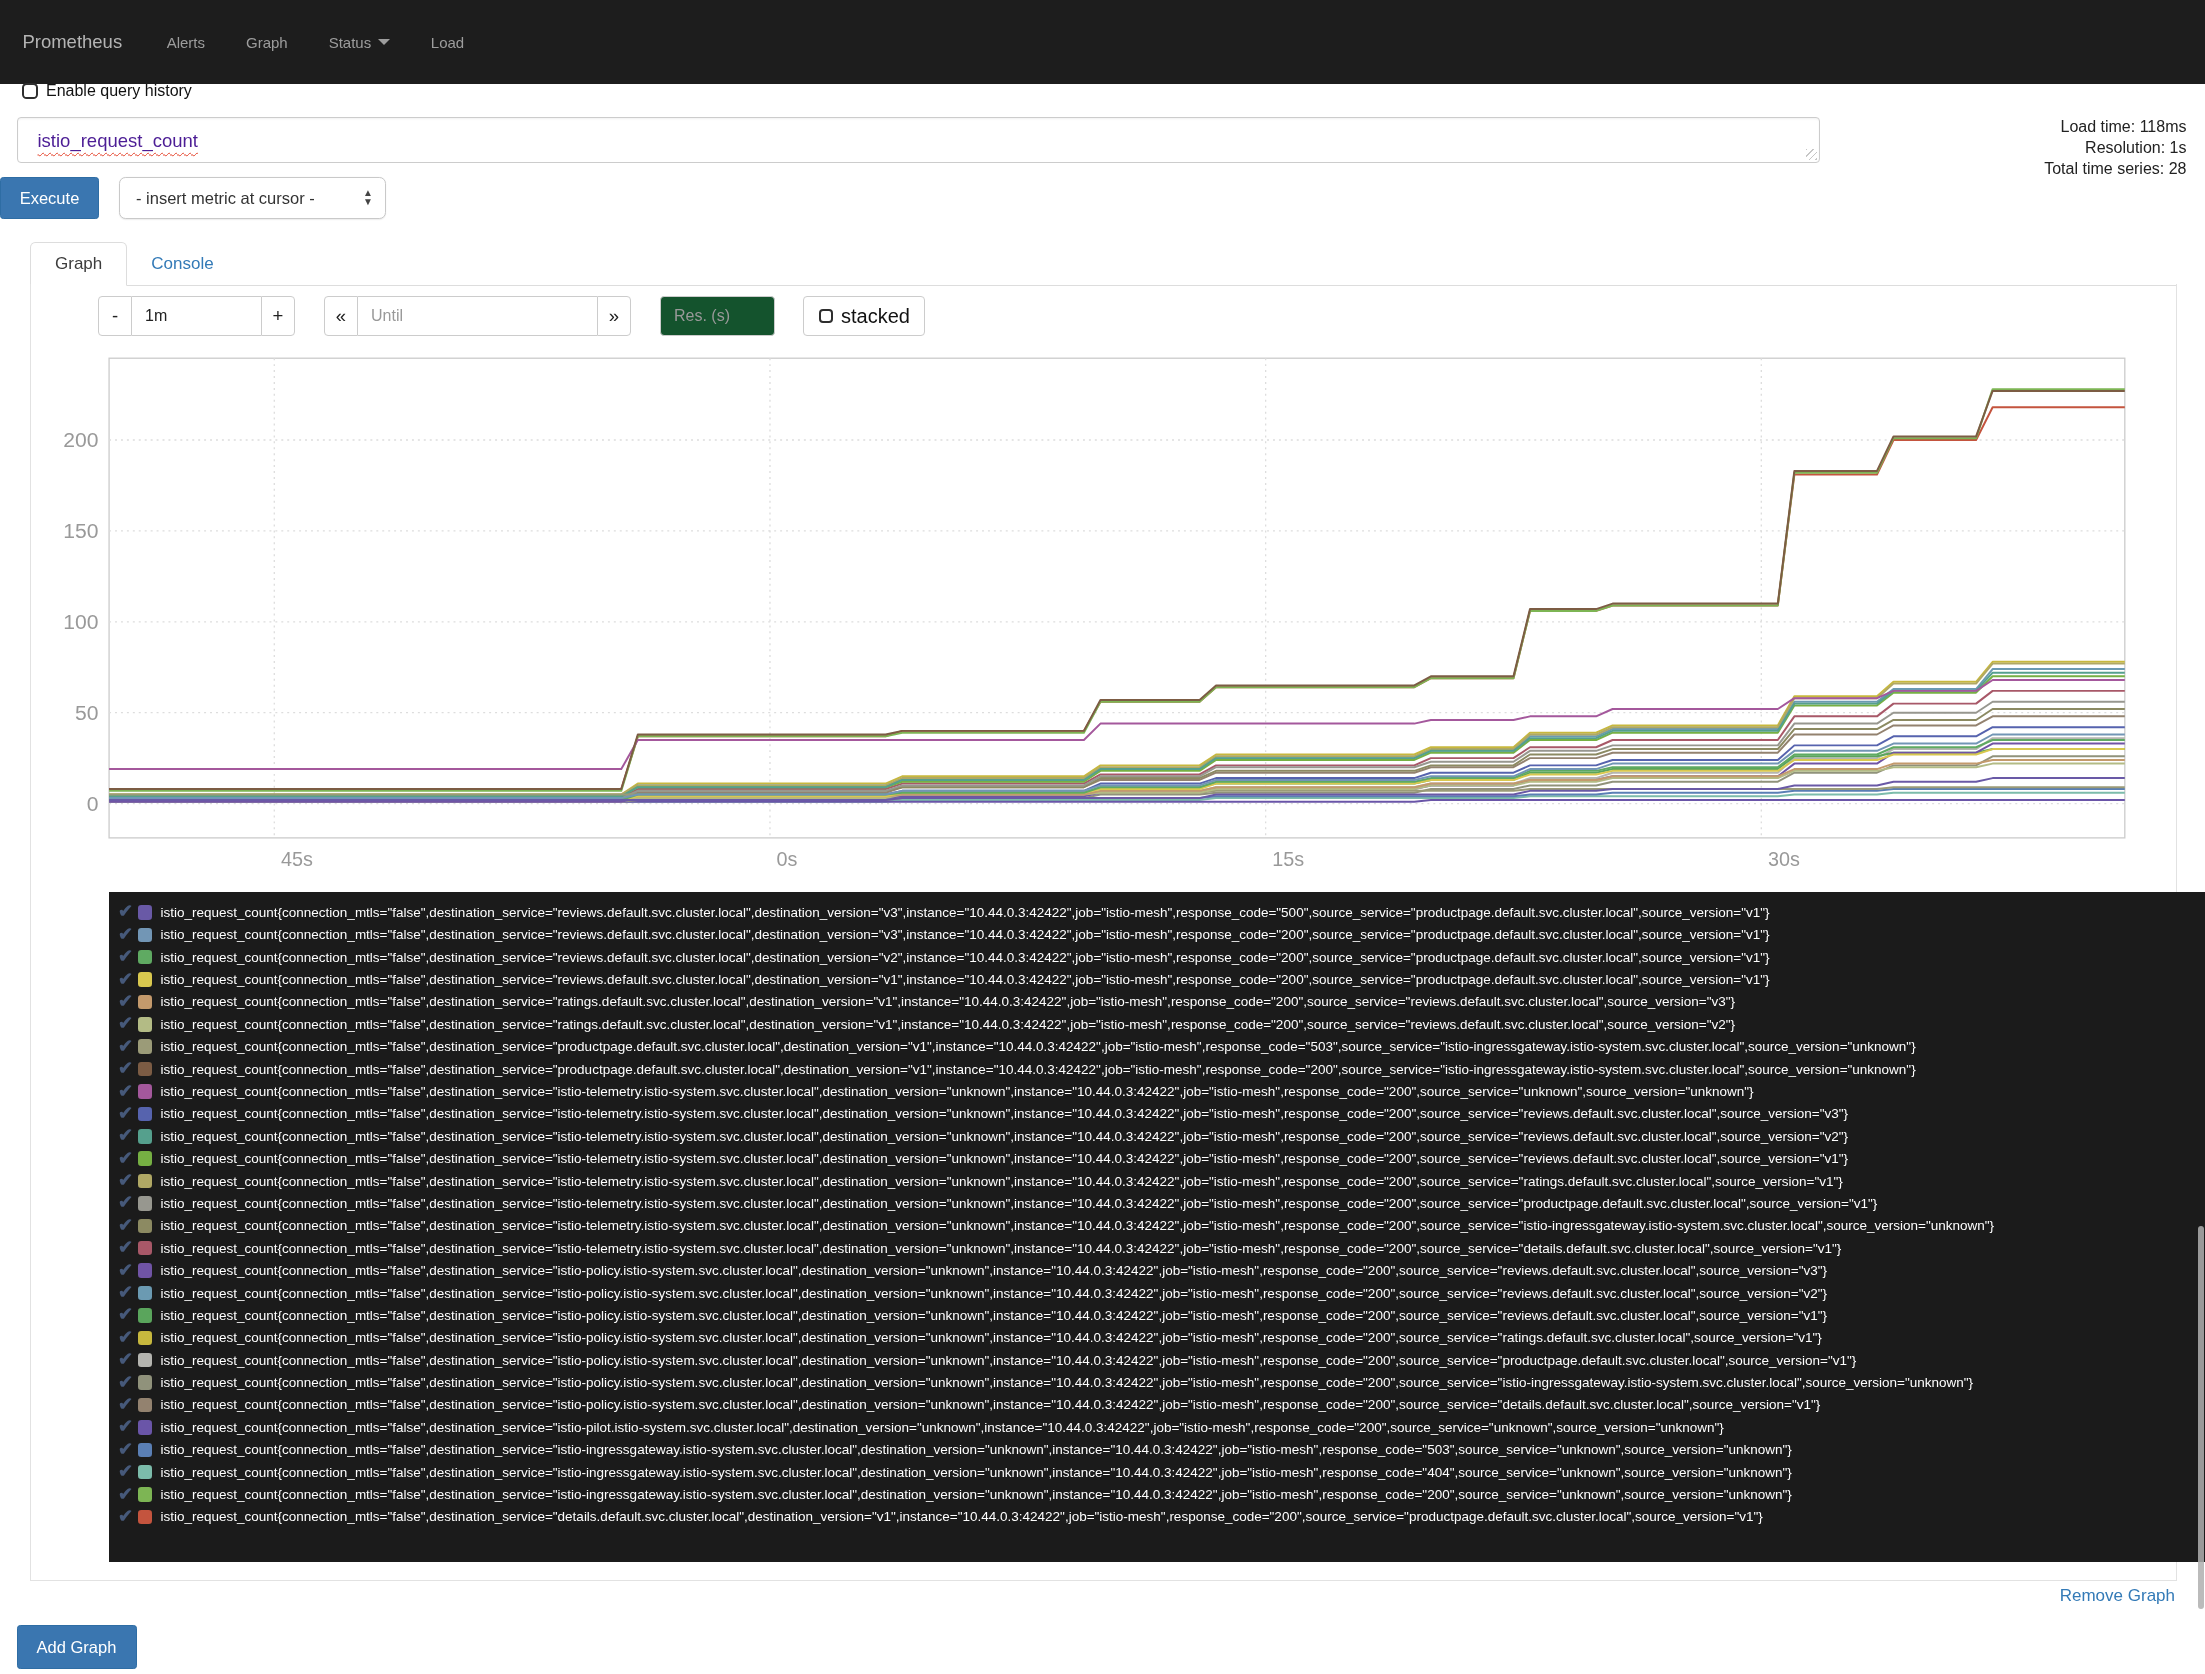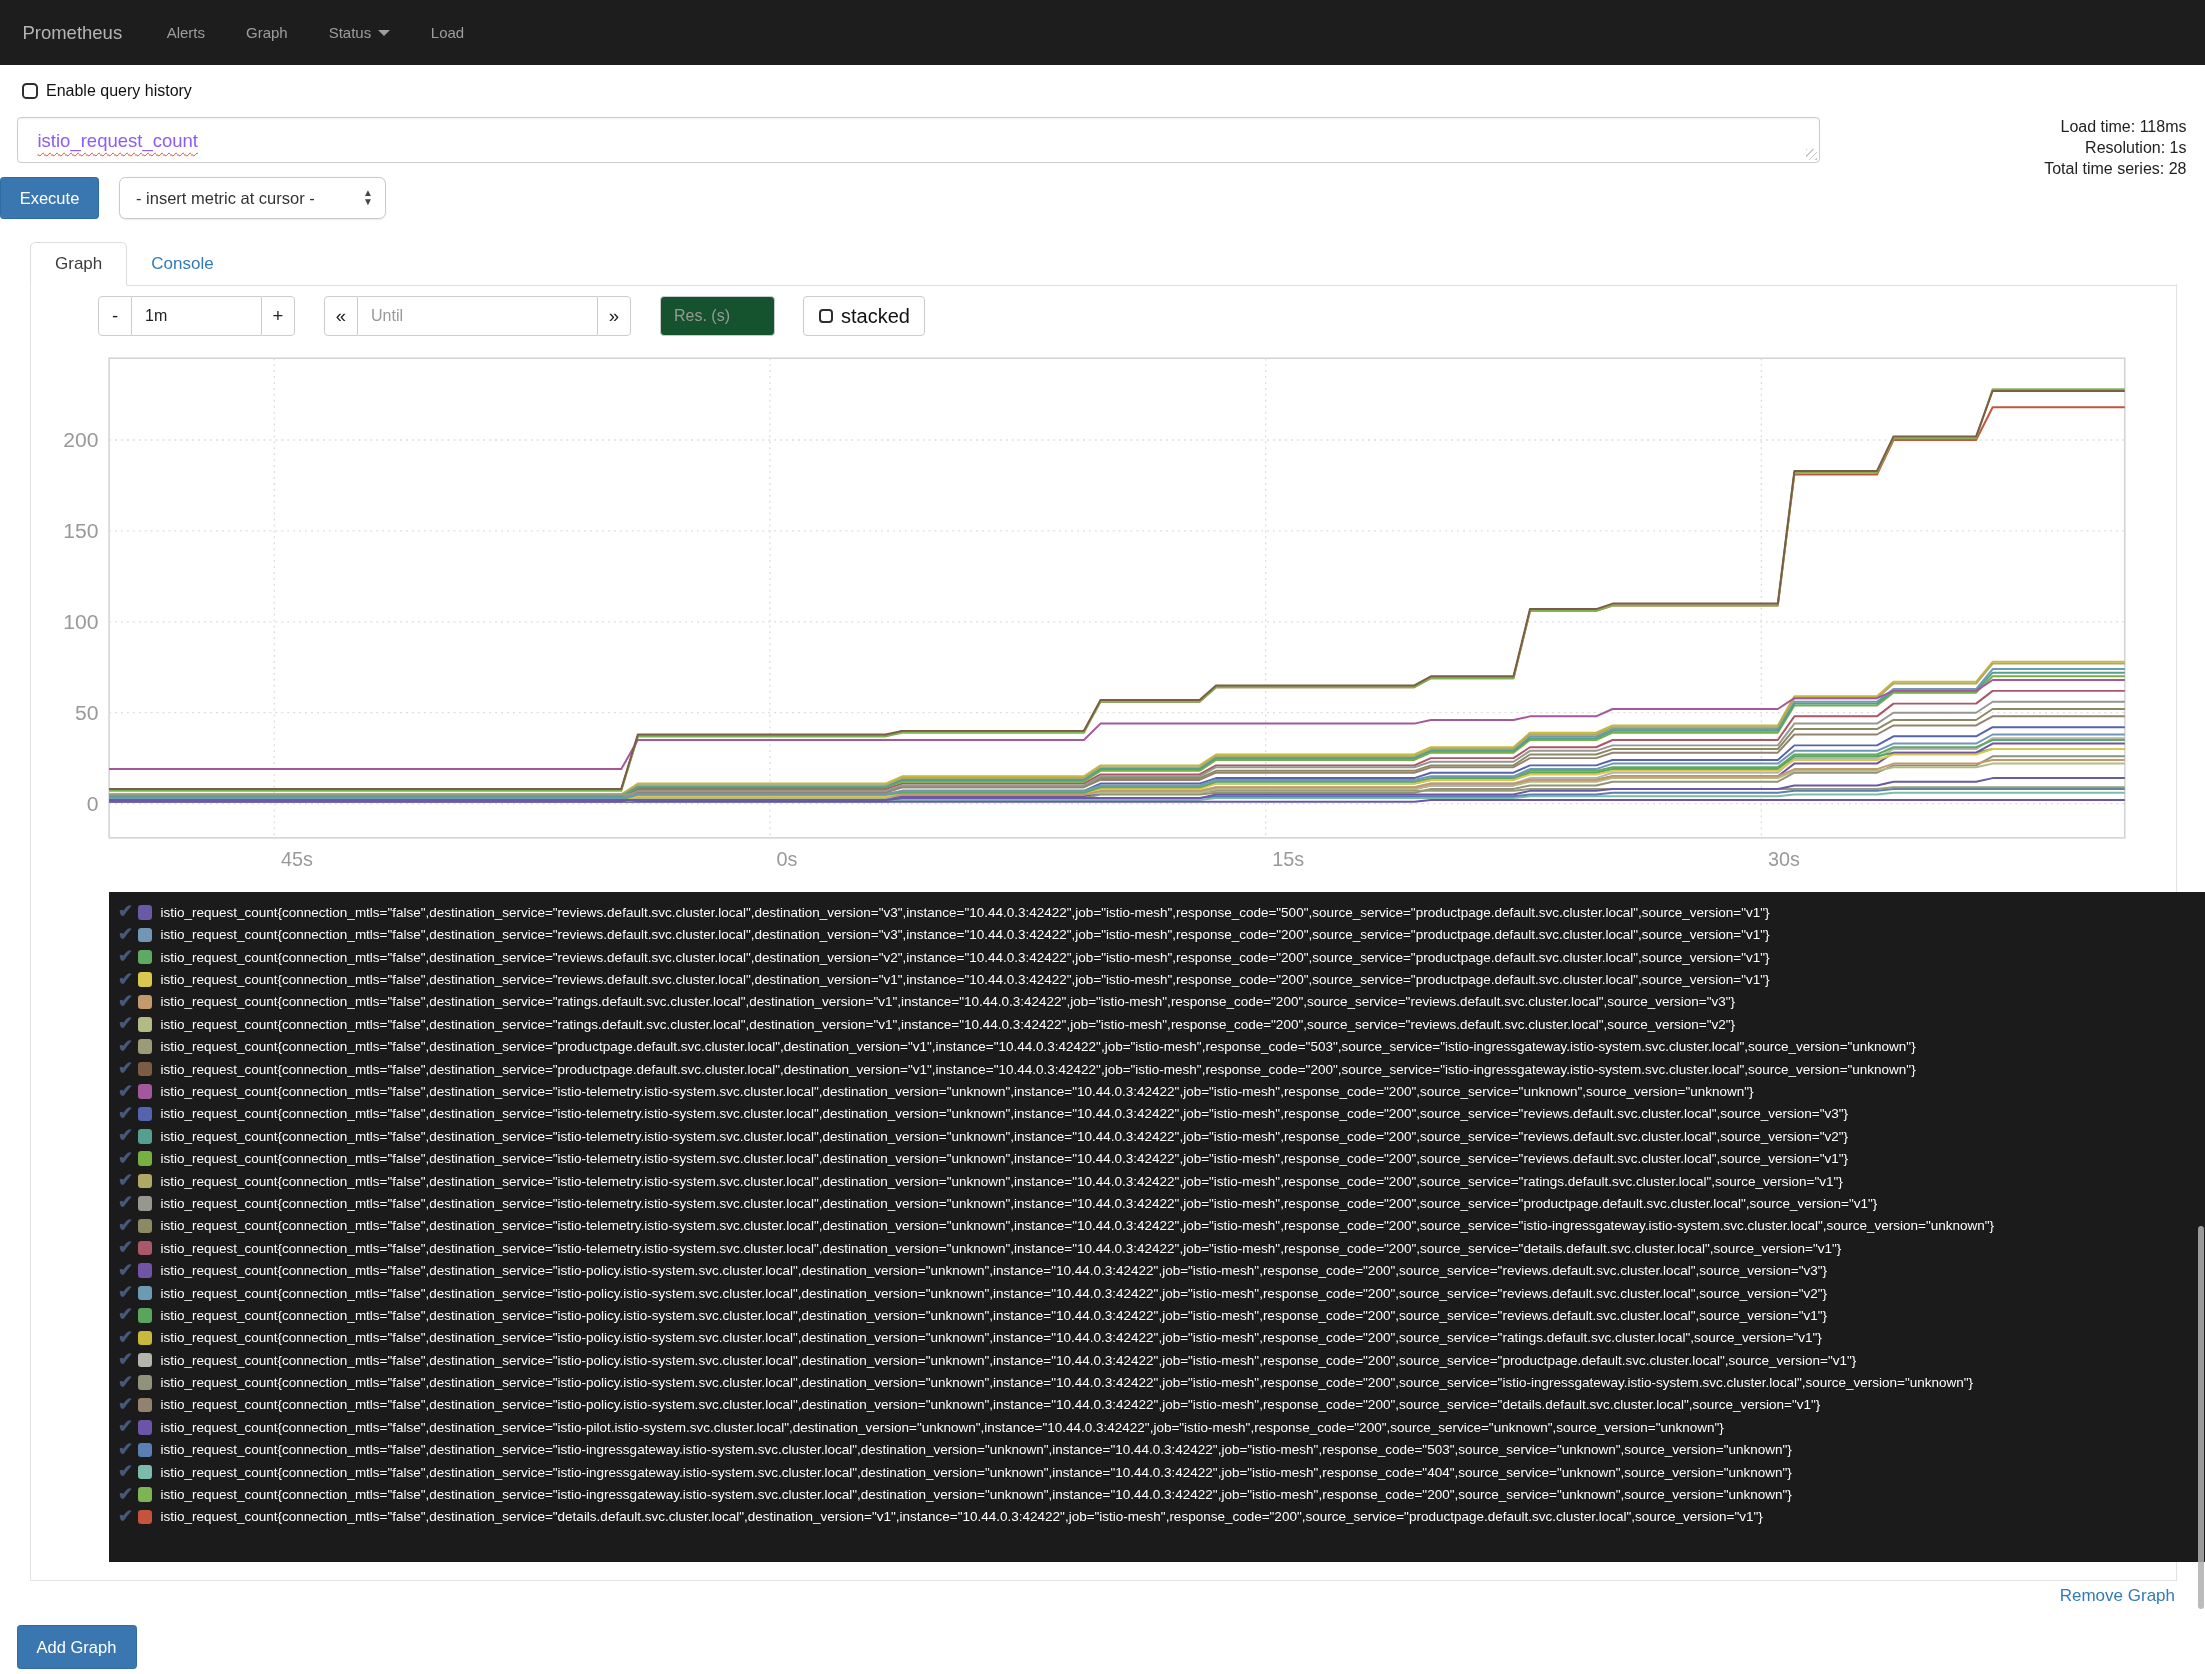--- a/index.html
+++ b/index.html
@@ -1,33 +1,33 @@
 <!DOCTYPE html>
 <html style="font-size:10.6px"><head>
 <meta charset="utf-8">
 <style>
   * { box-sizing: border-box; margin: 0; padding: 0; }
   html,body { width: 2205px; height: 1675px; background:#fff; font-family:"Liberation Sans", sans-serif; overflow:hidden; }
   body { position:relative; }
 
   
-  .navbar { position:absolute; left:0; top:0; width:2205px; height:65px; background:#1d1d1d; display:flex; align-items:center; }
+  .navbar { position:absolute; left:0; top:0; width:2205px; height:84px; background:#1d1d1d; display:flex; align-items:center; }
   .brand { color:#b4b4b4; font-size:18.5px; padding:0 24px 0 22.4px; cursor:pointer; }
   .nav-items { display:flex; align-items:center; height:100%; }
   .nav-item { color:#9d9d9d; font-size:15px; padding:0 20.5px; height:100%; display:flex; align-items:center; cursor:pointer; }
   .caret { display:inline-block; margin-left:6.6px; width:0; height:0; border-left:6px solid transparent; border-right:6px solid transparent; border-top:6.6px solid #9d9d9d; }
 
   
   .history-row { position:absolute; left:22px; top:82px; display:flex; align-items:center; }
   .cb { width:16px; height:16px; border:2px solid #2e2e2e; border-radius:4.6px; background:#fff; margin-right:8px; }
   .history-label { font-size:16px; color:#111; }
 
   
   .query-box { position:absolute; left:16.5px; top:117px; width:1803px; height:46px; background:#fff; border:1.3px solid #ccc; border-radius:4px; box-shadow:inset 0 1.3px 2px rgba(0,0,0,.05); }
-  .query-text { position:absolute; left:20px; top:12px; font-size:18.5px; color:#8b5cf6; }
+  .query-text { position:absolute; left:20px; top:12px; font-size:18.5px; color:#4c1d95; }
   .squiggle { text-decoration: underline wavy #e4452e 1.3px; text-underline-offset:5.3px; }
   .resize-grip { position:absolute; right:2px; bottom:2px; width:10.6px; height:10.6px;
      background:repeating-linear-gradient(135deg,#c6c6c6 0 1.3px,transparent 1.3px 4.6px); }
 
   
   .stats { position:absolute; right:18.5px; top:116px; text-align:right; font-size:16px; color:#222; line-height:21px; }
 
   
   .exec-row { position:absolute; left:0; top:177px; display:flex; align-items:center; }
   .btn-primary { background:#3a76b0; color:#fff; font-size:16.5px; border:0.7px solid #2e6da4; border-radius:3.3px; height:42px; display:flex; align-items:center; justify-content:center; cursor:pointer; }

